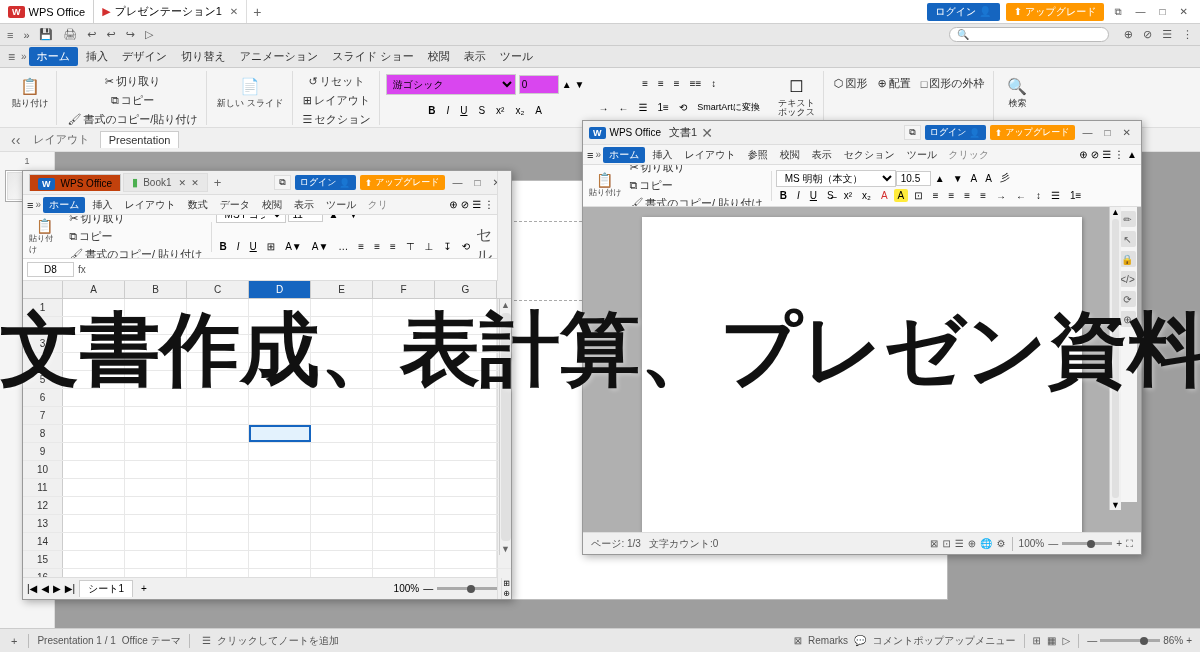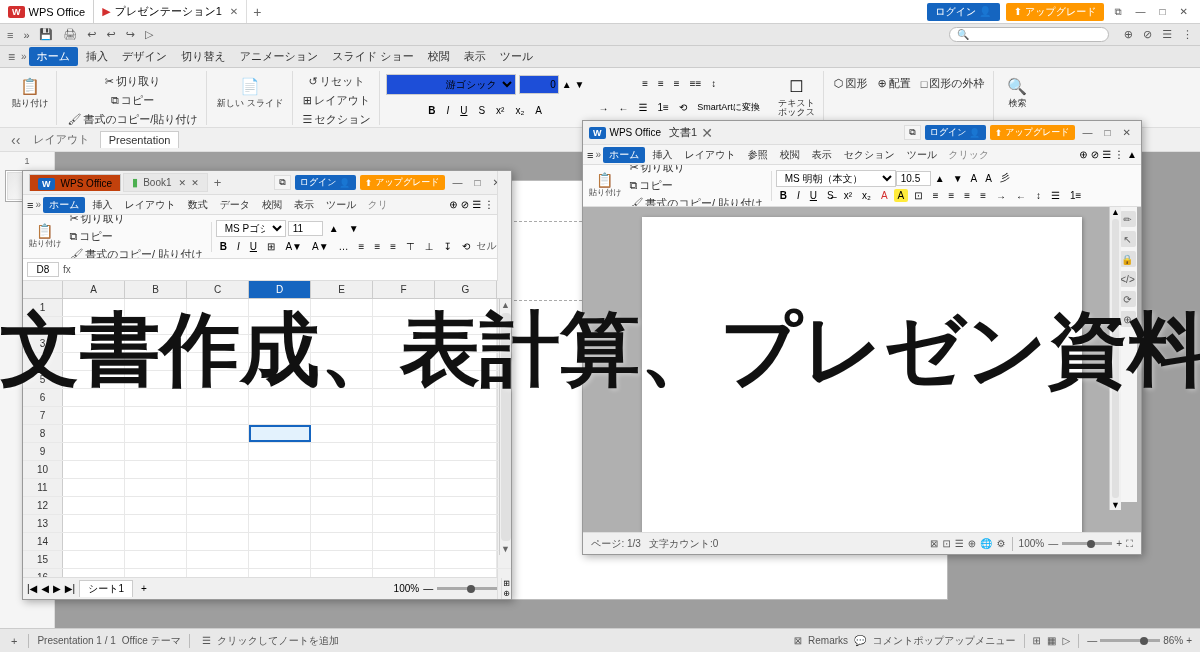--- a/index.html
+++ b/index.html
@@ -444,21 +444,21 @@
       border-bottom: 1px solid #ddd;
       display: flex;
       align-items: center;
       padding: 0 4px;
       gap: 4px;
       font-size: 10px;
     }
     .cell-ref {
       border: 1px solid #ccc;
       padding: 1px 2px;
-      width: 32px;
+      width: 47px;
       font-size: 10px;
       text-align: center;
     }
     .formula-icon { color: #555; }
     .formula-input {
       flex: 1;
       border: none;
       font-size: 10px;
       outline: none;
     }
@@ -755,25 +755,24 @@
     }
 
     .toolbar-sep {
       width: 1px;
       height: 30px;
       background: #ddd;
       margin: 0 2px;
     }
 
     .text-dropdown {
-      background: #1d4ed8;
+      background: #d946ef;
       border: 1px solid #ccc;
       padding: 3px 2px;
       font-size: 10px;
-      text-align: right;
     }
   </style>
 </head>
 <body>
 
 <div class="pres-window">
 
   <div class="title-bar">
     <div class="title-bar-tab tab-active">
       <span class="wps-logo-red">W</span>
@@ -1110,21 +1109,21 @@
         <span class="format-btn">A▼</span>
         <span class="format-btn">A▼</span>
         <span class="format-btn">…</span>
         <span class="format-btn">≡</span>
         <span class="format-btn">≡</span>
         <span class="format-btn">≡</span>
         <span class="format-btn">⊤</span>
         <span class="format-btn">⊥</span>
         <span class="format-btn">↧</span>
         <span class="format-btn">⟲</span>
-        <span style="font-size:10px;color:#555;">セル</span>
+        <span style="font-size:16px;color:#555;">セル</span>
       </div>
     </div>
 
     <div style="position:absolute;right:0;top:0;bottom:0;width:14px;display:flex;flex-direction:column;justify-content:center;background:#f0f0f0;border-left:1px solid #ddd;">
       
       
     </div>
   </div>
 
   <div class="spread-formula-bar">

